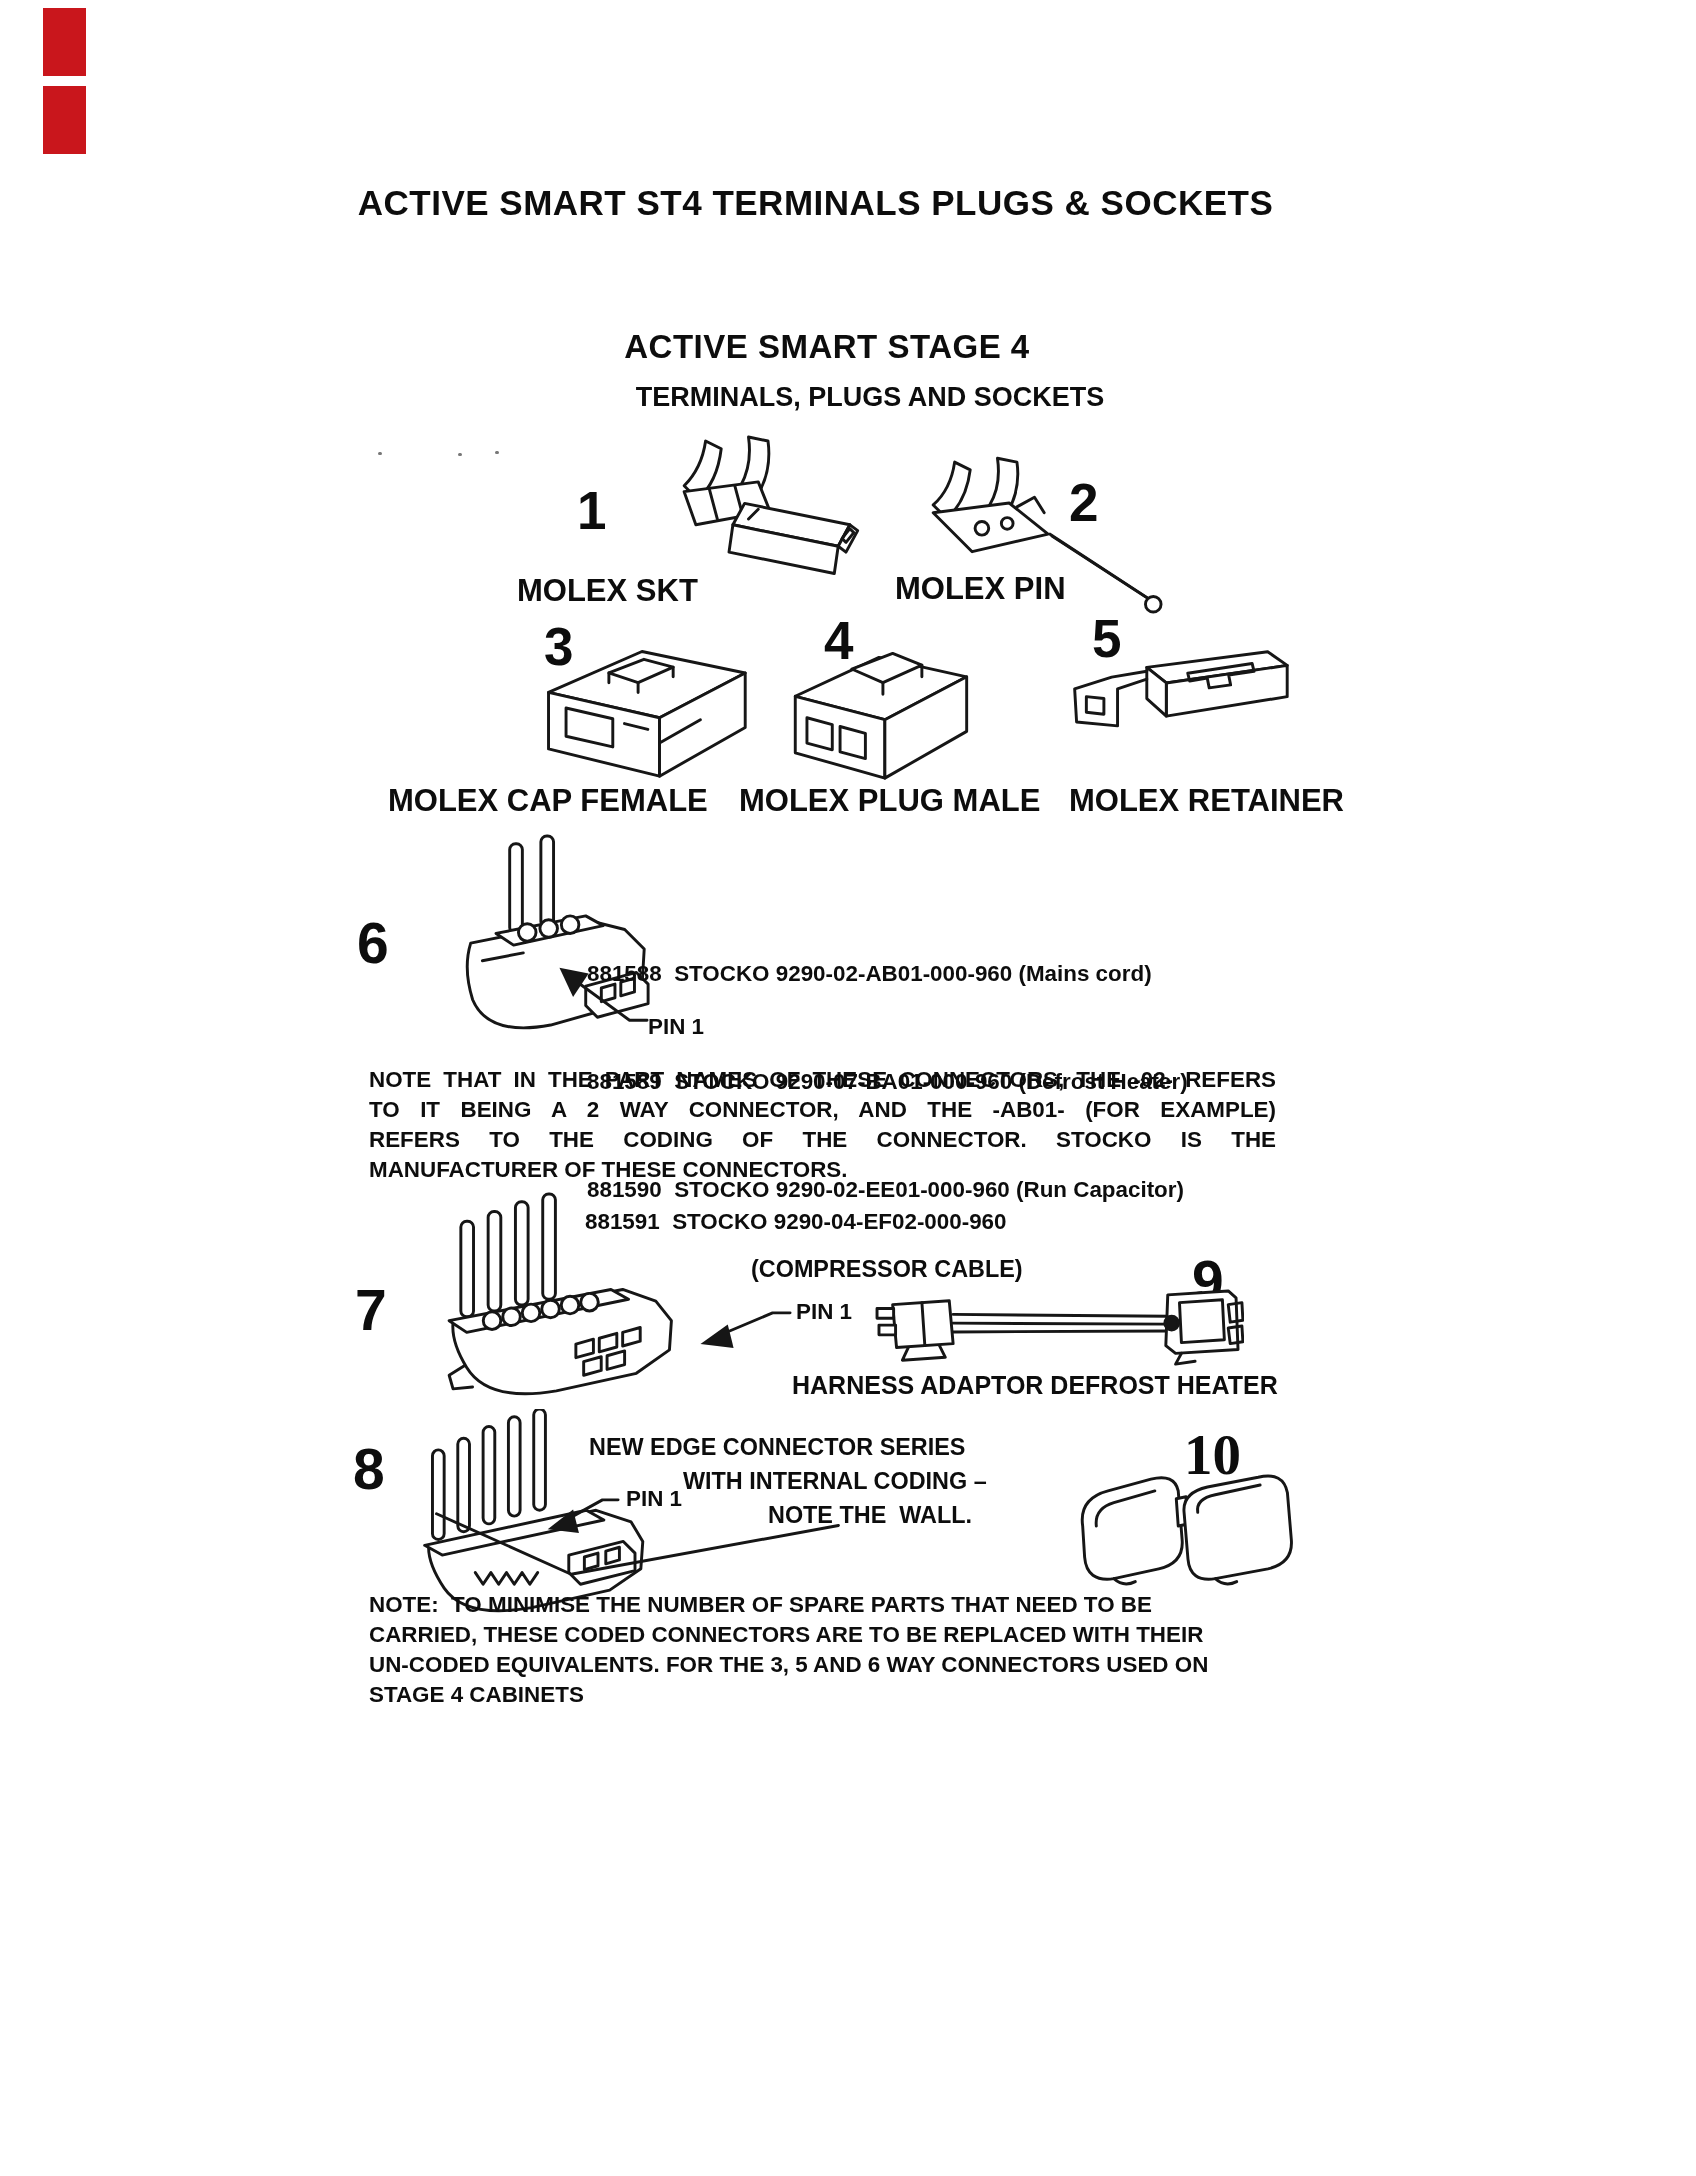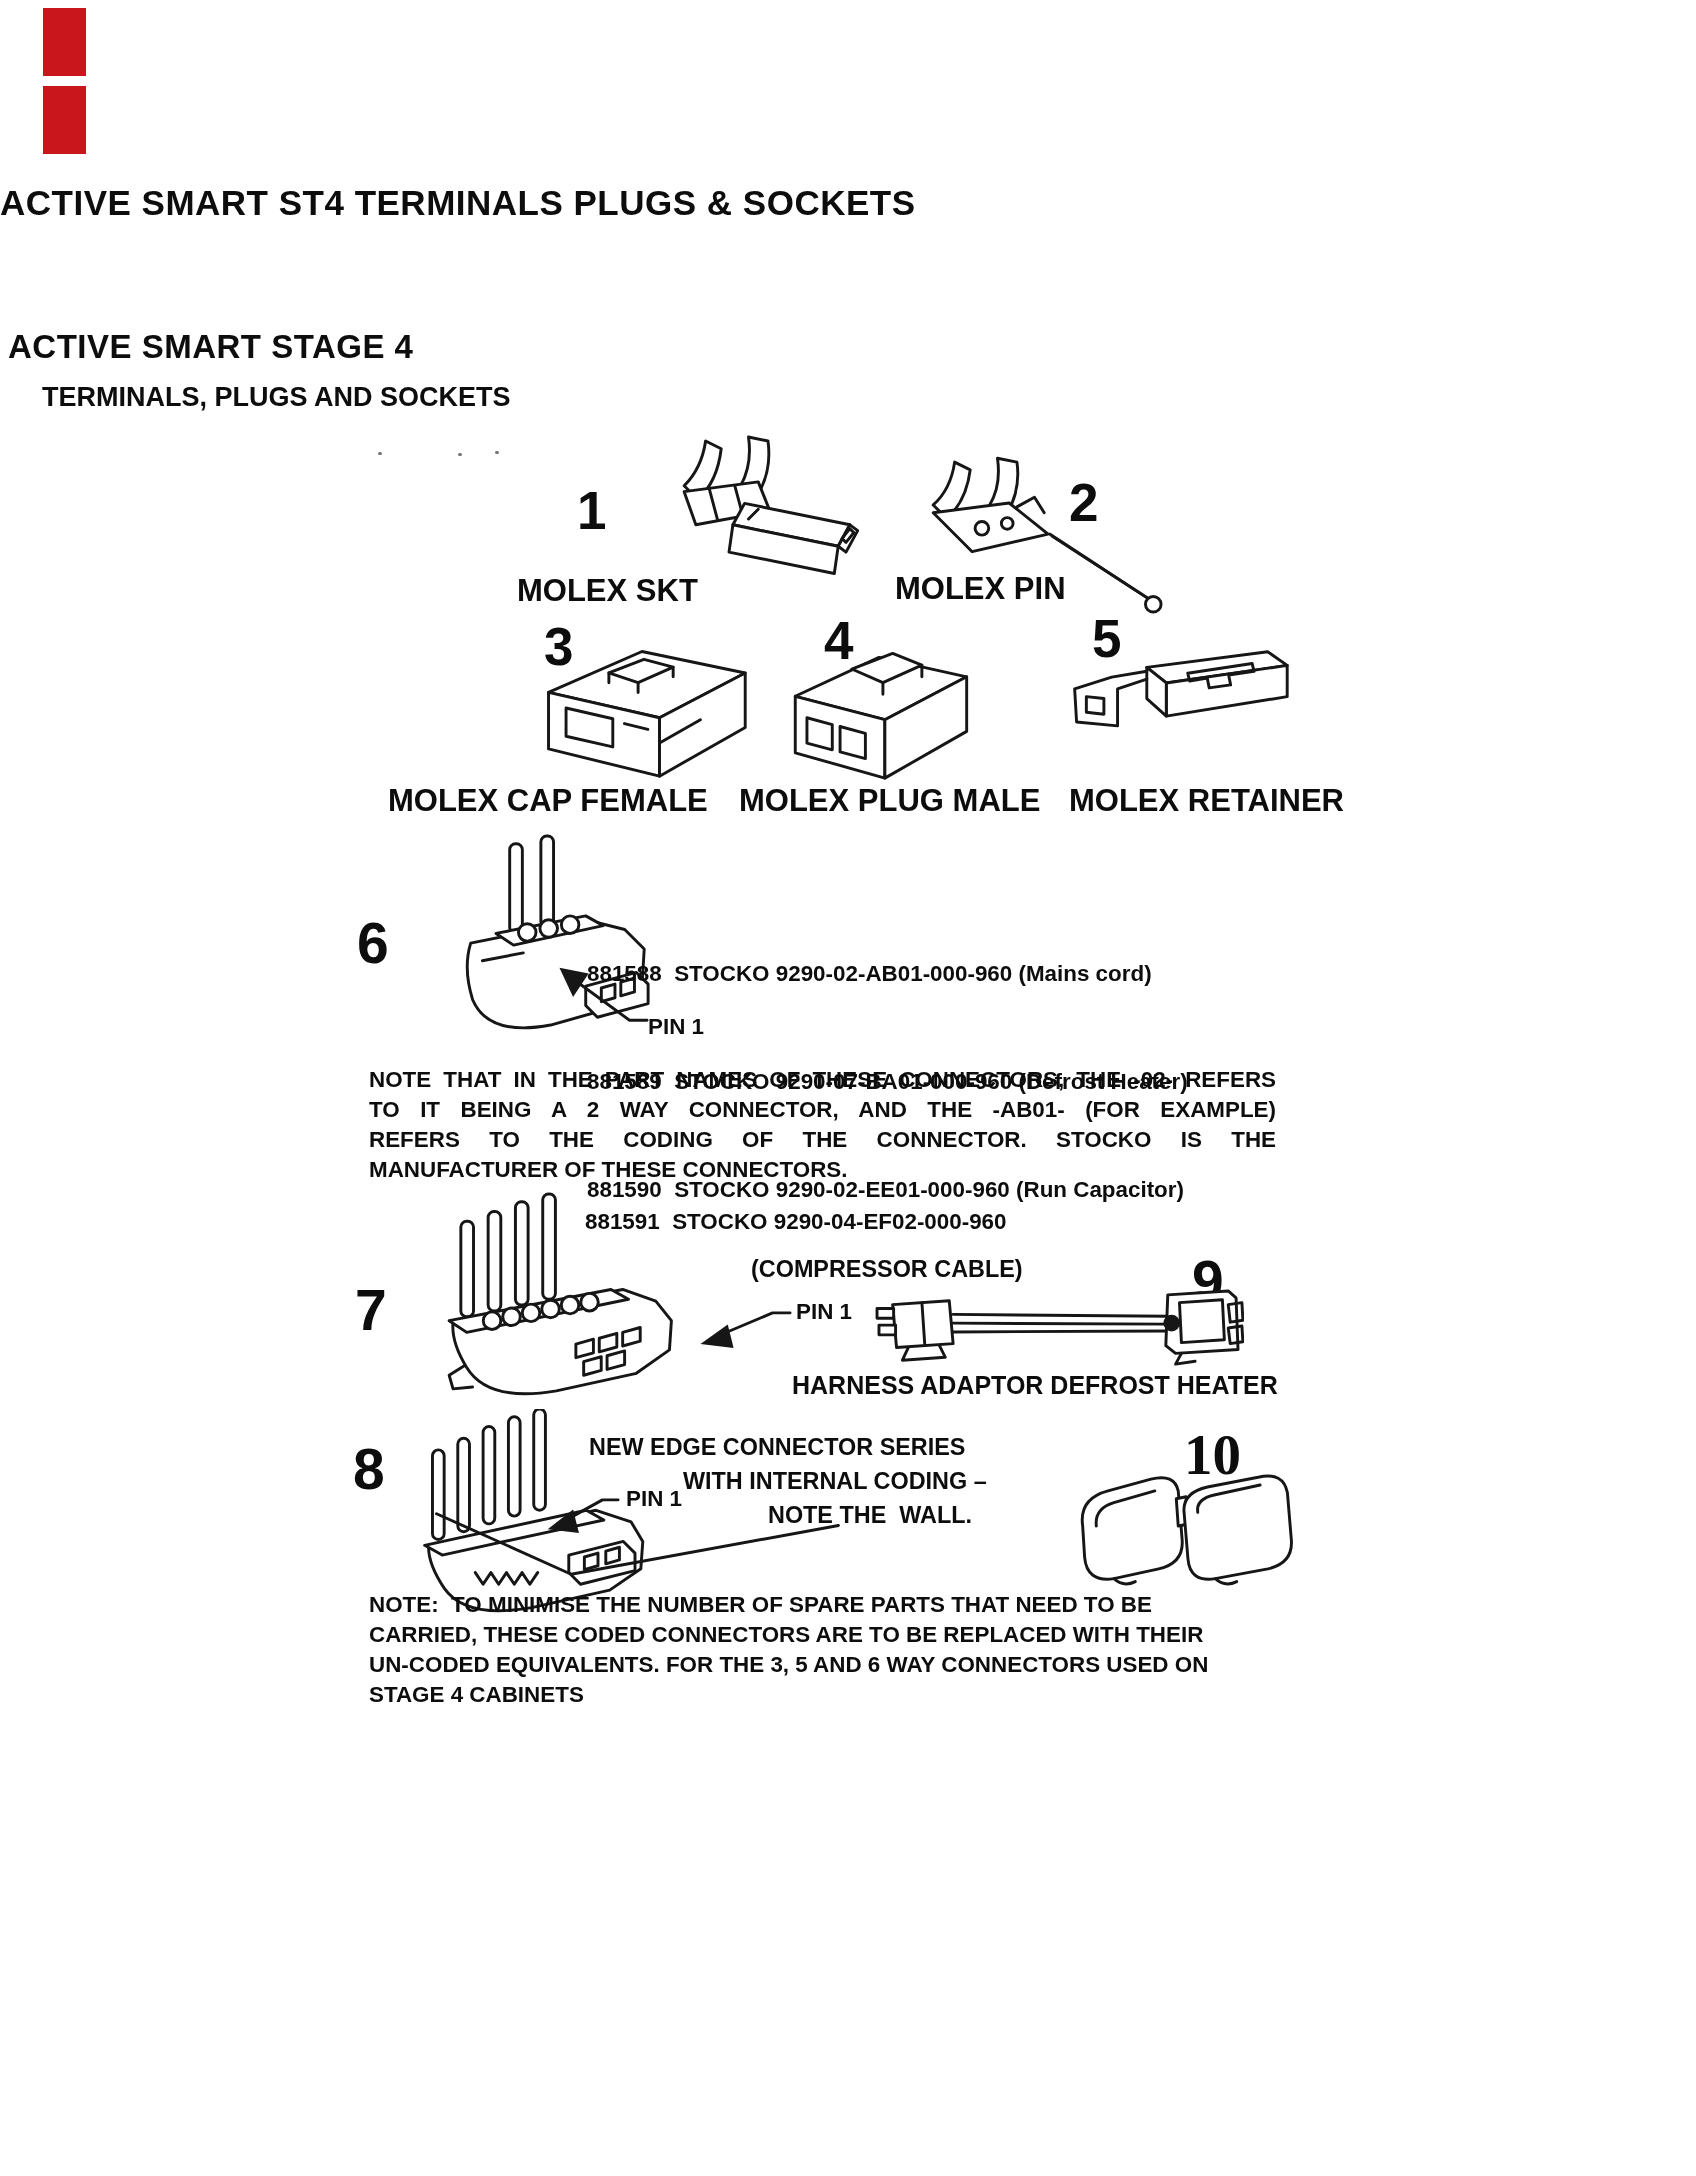--- a/index.html
+++ b/index.html
@@ -6,21 +6,21 @@
   .page{
     position:relative;
     width:1697px;height:2177px;
     background:#ffffff;
     font-family:"Liberation Sans",sans-serif;
     font-weight:bold;
     color:#0d0d0d;
     overflow:hidden;
   }
   .abs{position:absolute;}
-  .center{}
+  .center{text-align:center;}
   .title{font-size:35px;letter-spacing:0.5px;}
   .h2{font-size:33px;letter-spacing:0.5px;}
   .h3{font-size:27px;}
   .num{font-size:53px;line-height:1;}
   .lbl{font-size:31px;white-space:pre;}
   .part{font-size:22.4px;line-height:36px;white-space:pre;}
   .note{font-size:22.4px;line-height:30px;width:907px;}
   .note .ln{white-space:normal;}
   .note .just{text-align:justify;text-align-last:justify;}
   .note .pre{white-space:pre;}

